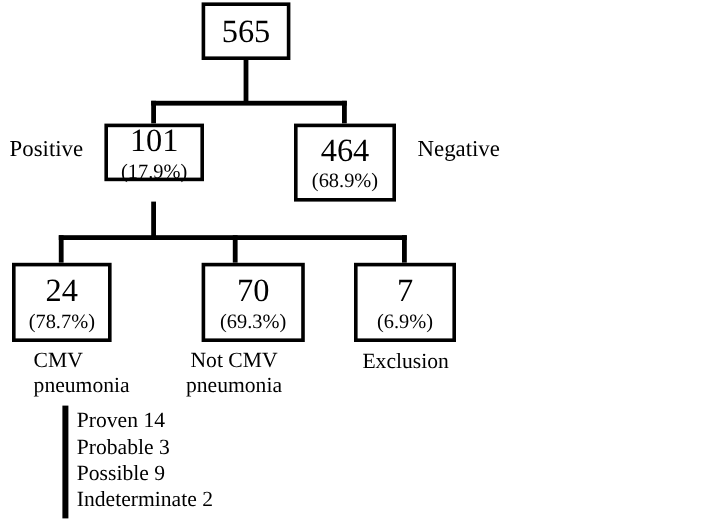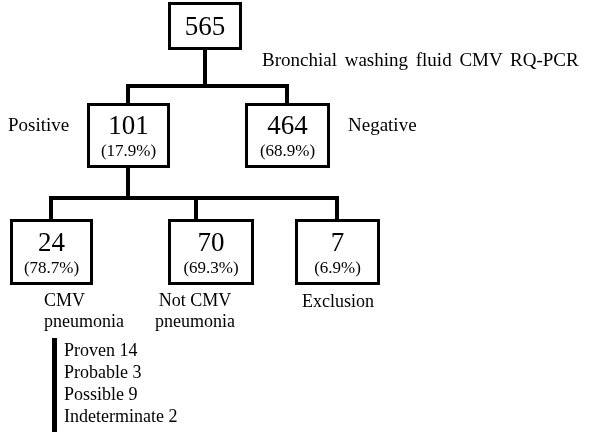--- a/index.html
+++ b/index.html
@@ -57,21 +57,21 @@
     top: 339px;
     font-size: 18px;
     line-height: 22px;
   }
   #diagram-title {
     word-spacing: 3px;
   }
 
   
   #box-total     { left: 168px; top: 2px;   width: 74px; height: 48px; }
-  #box-positive  { left: 87px;  top: 103px; width: 83px; height: 65px; }
+  #box-positive  { left: 87px;  top: 103px; width: 83px; height: 48px; }
   #box-negative  { left: 245px; top: 103px; width: 85px; height: 65px; text-align: center; }
   #box-cmv       { left: 10px;  top: 219px; width: 83px; height: 66px; }
   #box-notcmv    { left: 168px; top: 219px; width: 86px; height: 66px; }
   #box-exclusion { left: 295px; top: 219px; width: 85px; height: 66px; }
 
   
   #conn-total-down   { left: 203px; top: 50px;  width: 4px;   height: 36px; }
   #conn-row2-h       { left: 126px; top: 84px;  width: 163px; height: 4px;  }
   #conn-stub-pos     { left: 126px; top: 84px;  width: 4px;   height: 19px; }
   #conn-stub-neg     { left: 285px; top: 84px;  width: 4px;   height: 19px; }
@@ -79,21 +79,21 @@
   #conn-row3-h       { left: 49px;  top: 196px; width: 290px; height: 4px;  }
   #conn-stub-cmv     { left: 49px;  top: 196px; width: 4px;   height: 23px; }
   #conn-stub-notcmv  { left: 194px; top: 196px; width: 4px;   height: 23px; }
   #conn-stub-excl    { left: 335px; top: 196px; width: 4px;   height: 23px; }
   #breakdown-bar     { left: 52px;  top: 338px; width: 5px;   height: 94px; }
 
   
   #diagram-title     { left: 262px; top: 49px;  }
   #label-positive    { left: 8px;   top: 114px; }
   #label-negative    { left: 348px; top: 114px; }
-  #caption-cmv       { left: 44px;  top: 290px; font-family: Liberation Serif, serif; }
+  #caption-cmv       { left: 28px;  top: 290px; font-family: Liberation Serif, serif; }
   #caption-notcmv    { left: 155px; top: 290px; text-align: center; }
   #caption-exclusion { left: 302px; top: 291px; }
 </style>
 </head>
 <body>
 
 <div class="canvas">
 
   <div class="connector" id="conn-total-down"></div>
   <div class="connector" id="conn-row2-h"></div>
@@ -128,21 +128,20 @@
   <div class="node" id="box-notcmv">
     <div class="value">70</div>
     <div class="percent">(69.3%)</div>
   </div>
 
   <div class="node" id="box-exclusion">
     <div class="value">7</div>
     <div class="percent">(6.9%)</div>
   </div>
 
-  <div class="flow-label" id="diagram-title">Bronchial washing fluid CMV RQ-PCR</div>
   <div class="flow-label" id="label-positive">Positive</div>
   <div class="flow-label" id="label-negative">Negative</div>
 
   <div class="node-caption" id="caption-cmv">
     <div>CMV</div>
     <div>pneumonia</div>
   </div>
 
   <div class="node-caption" id="caption-notcmv">
     <div>Not CMV</div>

